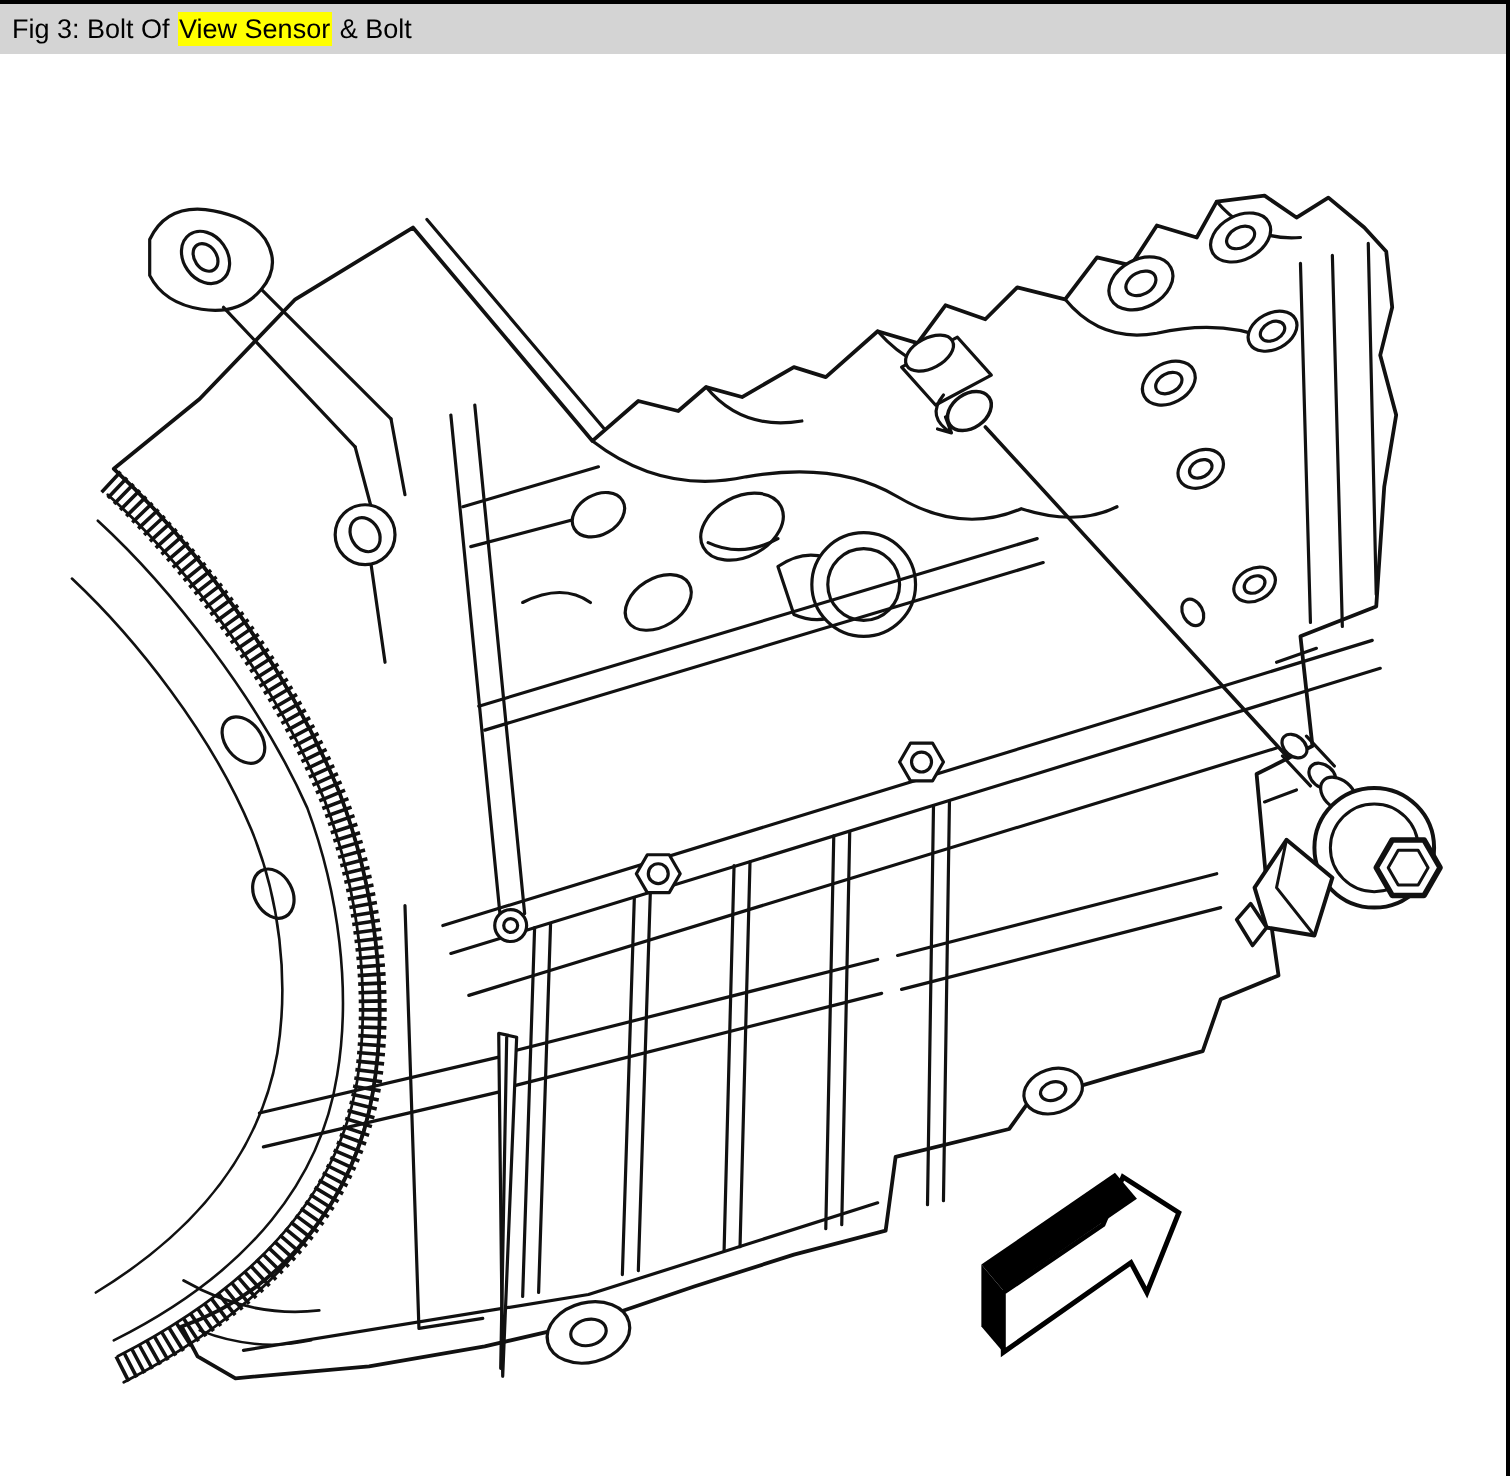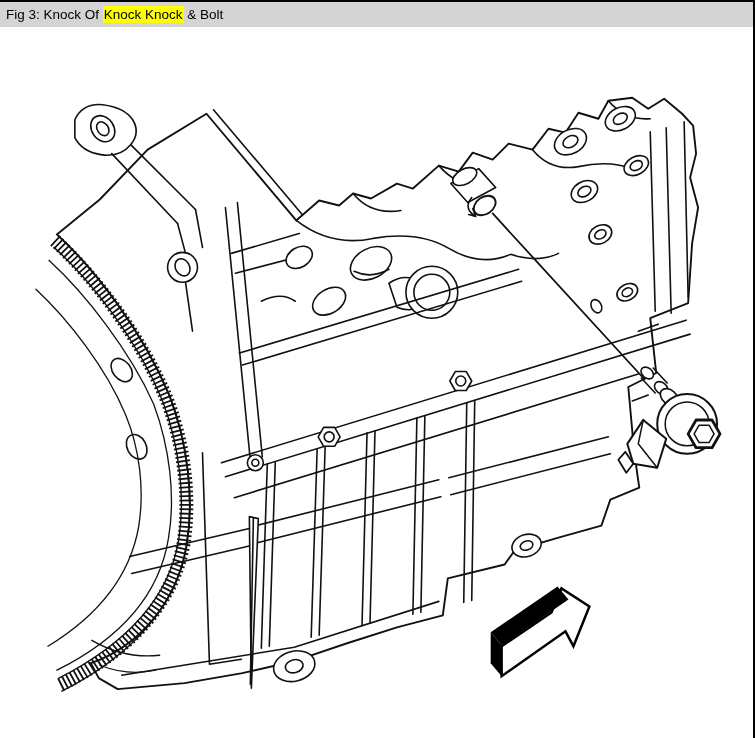--- a/index.html
+++ b/index.html
@@ -30,21 +30,21 @@
   }
   .figure-area { position: relative; width: 753px; height: 711px; }
   svg { display: block; }
 </style>
 </head>
 <body>
 
 <div class="page">
 
   <div class="caption-bar" style="background: rgb(212, 212, 212); color: rgb(0, 0, 0);">
-    <span>Fig 3: Knock Of </span><span class="hl" style="background: rgb(255, 255, 0);">Knock Knock</span><span> &amp; Bolt</span>
+    <span>Fig 3: Bolt Of </span><span class="hl" style="background: rgb(255, 255, 0);">View Sensor</span><span> &amp; Bolt</span>
   </div>
 
   <div class="figure-area">
   <svg width="753" height="711" viewBox="0 25 755 713" xmlns="http://www.w3.org/2000/svg" fill="none" stroke="#111" stroke-width="1.6" stroke-linecap="round" stroke-linejoin="round">
 
     <g>
       <path fill="#fff" stroke-width="1.9" d="M 207,112 L 297,219 L 320,199 L 340,204 L 354,192 L 372,197
         L 398,182 L 414,187 L 440,164 L 460,170 L 474,151 L 494,158 L 510,142 L 534,148
         L 550,127 L 567,131 L 580,111 L 600,117 L 610,99 L 634,96 L 650,107 L 666,97 L 684,112 L 695,124
         L 698,152 L 692,176 L 700,206 L 694,242 L 690,302

